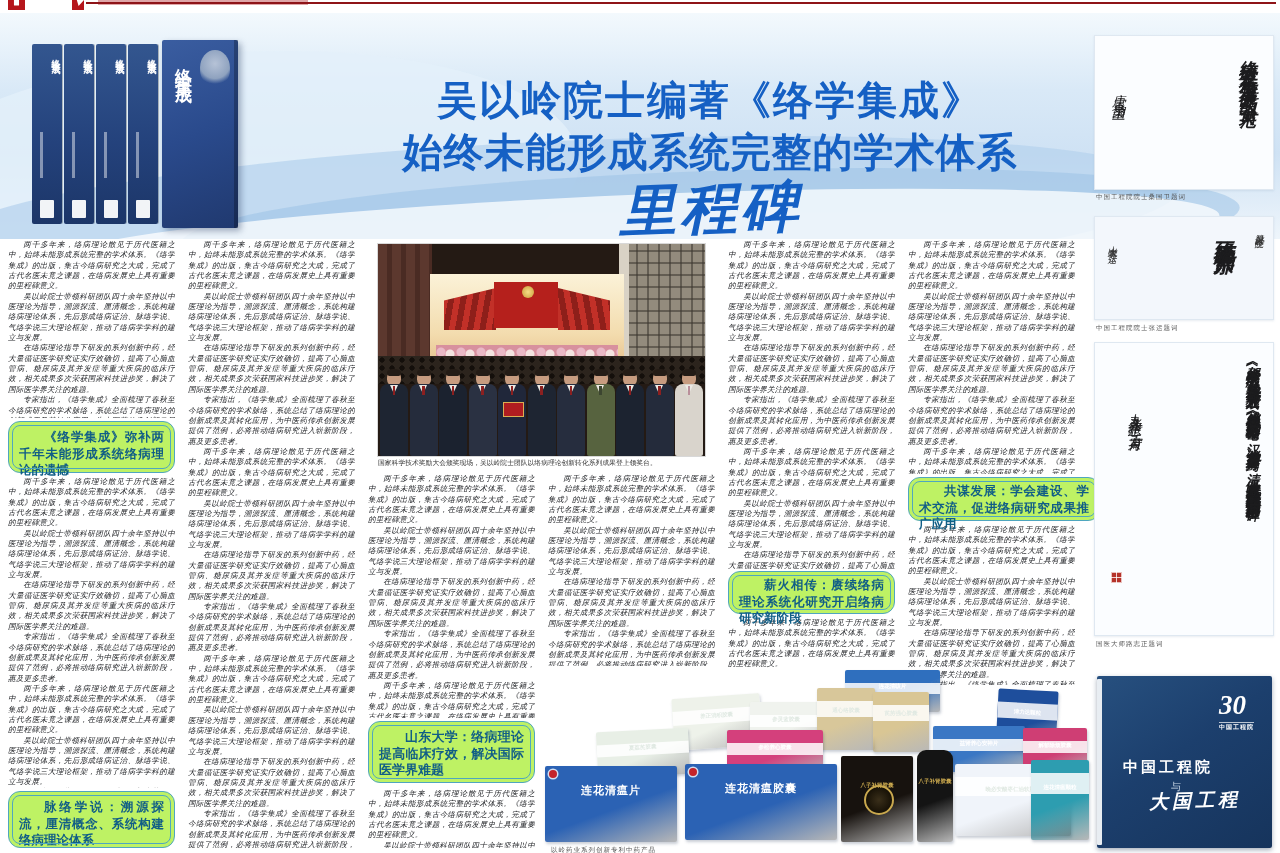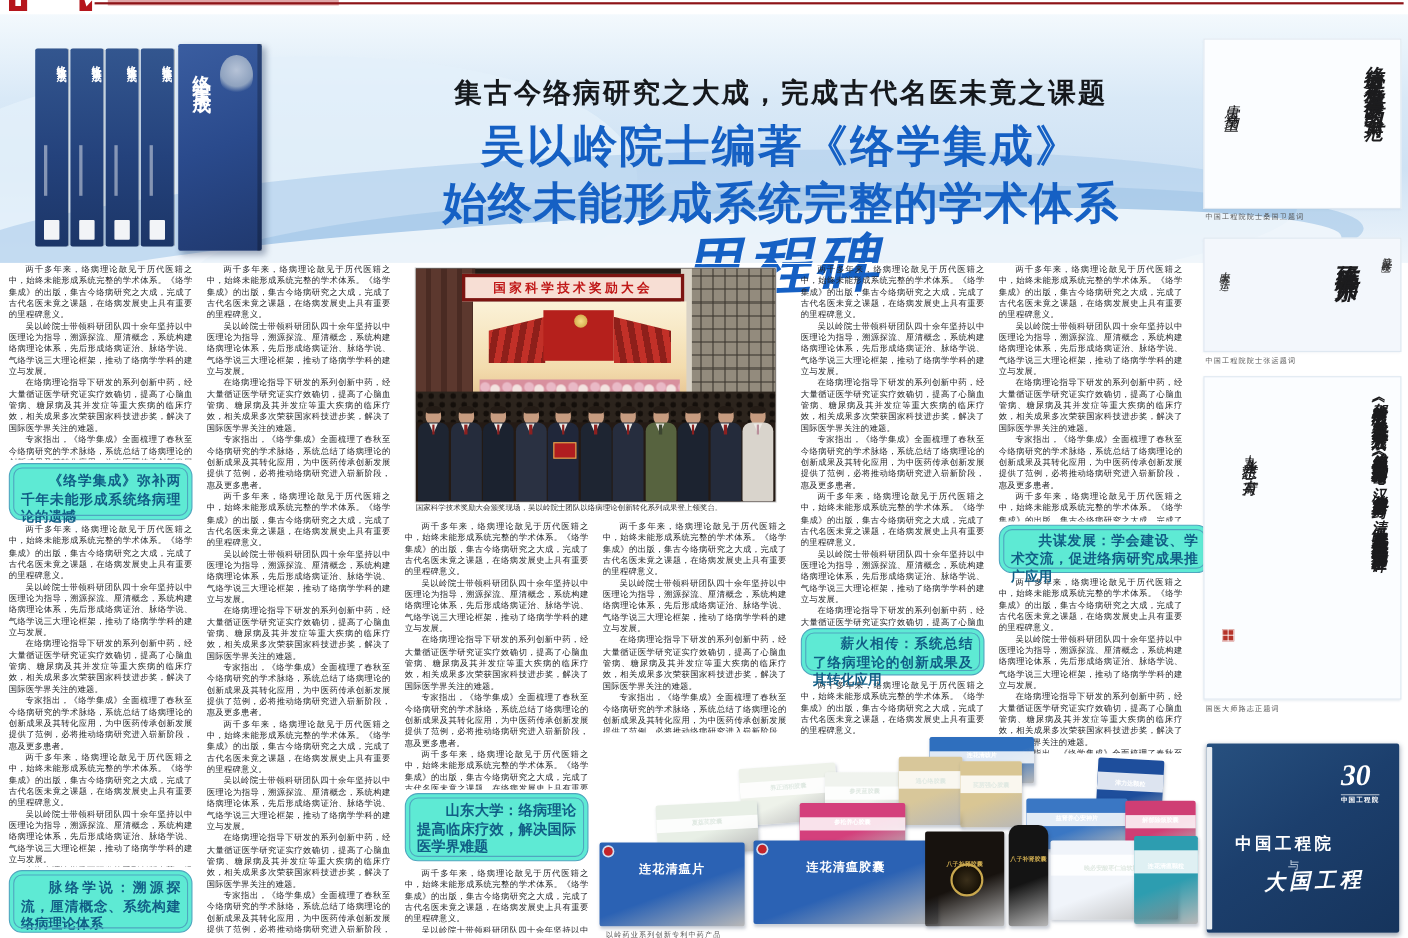--- a/index.html
+++ b/index.html
@@ -44,35 +44,35 @@
   .headline{position:absolute;left:330px;top:68px;width:760px;text-align:center;}
   .kicker{font-size:25px;font-weight:bold;color:#15181c;letter-spacing:2px;}
   .t1{margin-top:9px;font-size:40px;font-weight:bold;color:#1560c4;letter-spacing:2px;line-height:46px;}
   .t2{margin-top:2px;font-size:40px;font-weight:bold;color:#1560c4;letter-spacing:1px;line-height:54px;}
   .t2 .calli{font-family:"Liberation Serif",serif;font-style:italic;font-size:57px;letter-spacing:4px;
         display:inline-block;transform:rotate(-2deg) translateY(3px);}
   .byline{margin-top:8px;font-size:9px;color:#5a6570;letter-spacing:3px;}
 
   
   .colseg{position:absolute;overflow:hidden;text-align:justify;color:#24262a;
-          font-family:"Liberation Serif",serif;font-size:7.6px;line-height:10.35px;letter-spacing:.2px;}
+          font-family:"Liberation Serif",serif;font-size:7.6px;line-height:10.35px;letter-spacing:.2px;font-style:italic;}
   .colseg p{margin:0;text-indent:2em;}
   .c1a{left:8px;  top:240px;width:167px;height:178px;}
   .c1b{left:8px;  top:477px;width:167px;height:311px;}
   .c2a{left:188px;top:240px;width:167px;height:608px;}
   .c3a{left:368px;top:474px;width:167px;height:244px;}
   .c3b{left:368px;top:789px;width:167px;height:59px;}
   .c4a{left:548px;top:474px;width:167px;height:192px;}
   .c5a{left:728px;top:240px;width:167px;height:329px;}
   .c5b{left:728px;top:618px;width:167px;height:50px;}
   .c6a{left:908px;top:240px;width:167px;height:234px;}
   .c6b{left:908px;top:525px;width:167px;height:160px;}
 
   
-  .shbox{position:absolute;background:#5eead4;border:1.5px solid #4fa6bf;border-radius:12px;
+  .shbox{position:absolute;background:#bef264;border:1.5px solid #4fa6bf;border-radius:12px;
          outline:1px solid #4fa6bf;outline-offset:-5px;
          padding:7px 10px 5px;box-sizing:border-box;
          color:#115e86;font-weight:bold;font-size:12.5px;line-height:16.5px;
          text-align:justify;text-indent:2em;font-family:"Liberation Sans",sans-serif;}
   .s1{left:8px;  top:421px;width:167px;height:52px;}
   .s2{left:8px;  top:791px;width:167px;height:57px;}
   .s3{left:368px;top:721px;width:167px;height:62px;font-size:13px;}
   .s4{left:728px;top:571px;width:167px;height:43px;padding-top:5px;}
   .s5{left:908px;top:477px;width:192px;height:44px;padding-top:5px;}
 
@@ -204,21 +204,20 @@
         <div class="pub"></div>
       </div>
       <div class="spine" style="left: 96px;">
         <span class="vtxt">络学集成</span>
         <div class="sub"></div>
         <div class="pub"></div>
       </div>
     </div>
 
   <div class="headline">
-    <div class="kicker">集古今络病研究之大成，完成古代名医未竟之课题</div>
     <div class="t1">吴以岭院士编著《络学集成》</div>
     <div class="t2"><span>始终未能形成系统完整的学术体系</span><span class="calli">里程碑</span></div>
   </div>
 
   <div class="white-sep"></div>
 
   <div class="colseg c1a">
       <p>两千多年来，络病理论散见于历代医籍之中，始终未能形成系统完整的学术体系。《络学集成》的出版，集古今络病研究之大成，完成了古代名医未竟之课题，在络病发展史上具有重要的里程碑意义。</p>
       <p>吴以岭院士带领科研团队四十余年坚持以中医理论为指导，溯源探流、厘清概念，系统构建络病理论体系，先后形成络病证治、脉络学说、气络学说三大理论框架，推动了络病学学科的建立与发展。</p>
       <p>在络病理论指导下研发的系列创新中药，经大量循证医学研究证实疗效确切，提高了心脑血管病、糖尿病及其并发症等重大疾病的临床疗效，相关成果多次荣获国家科技进步奖，解决了国际医学界关注的难题。</p>
@@ -286,37 +285,34 @@
   <div class="colseg c6b">
       <p>两千多年来，络病理论散见于历代医籍之中，始终未能形成系统完整的学术体系。《络学集成》的出版，集古今络病研究之大成，完成了古代名医未竟之课题，在络病发展史上具有重要的里程碑意义。</p>
       <p>吴以岭院士带领科研团队四十余年坚持以中医理论为指导，溯源探流、厘清概念，系统构建络病理论体系，先后形成络病证治、脉络学说、气络学说三大理论框架，推动了络病学学科的建立与发展。</p>
       <p>在络病理论指导下研发的系列创新中药，经大量循证医学研究证实疗效确切，提高了心脑血管病、糖尿病及其并发症等重大疾病的临床疗效，相关成果多次荣获国家科技进步奖，解决了国际医学界关注的难题。</p>
       <p>专家指出，《络学集成》全面梳理了春秋至今络病研究的学术脉络，系统总结了络病理论的创新成果及其转化应用，为中医药传承创新发展提供了范例，必将推动络病研究进入崭新阶段，惠及更多患者。</p>
     </div>
 
   <div class="shbox s1">《络学集成》弥补两千年未能形成系统络病理论的遗憾</div>
   <div class="shbox s2">脉络学说：溯源探流，厘清概念、系统构建络病理论体系</div>
   <div class="shbox s3">山东大学：络病理论提高临床疗效，解决国际医学界难题</div>
-  <div class="shbox s4">薪火相传：系统总结了络病理论的创新成果及其转化应用</div>
+  <div class="shbox s4">薪火相传：赓续络病理论系统化研究开启络病研究新阶段</div>
   <div class="shbox s5">共谋发展：学会建设、学术交流，促进络病研究成果推广应用</div>
 
   <div class="photo">
     <div class="ph-pillar"></div>
     <div class="ph-wall"></div>
     <div class="ph-wcol"></div>
     <div class="ph-stage">
       <div class="ph-fan l"></div>
       <div class="ph-fan r"></div>
       <div class="ph-back"></div>
       <div class="ph-emblem"></div>
       <div class="ph-flowers"></div>
     </div>
-    <div class="ph-banner">
-      <span>国家科学技术奖励大会</span>
-    </div>
     <div class="ph-aud"></div>
     <div class="ph-people" id="people">
         <div class="fig" style="--suit: #1e2532;">
           <div class="head"></div>
           <div class="body"></div>
         </div>
         <div class="fig" style="--suit: #252c3c;">
           <div class="head"></div>
           <div class="body"></div>
         </div>
@@ -428,21 +424,21 @@
         <div class="band"></div>
       </div>
       <div class="product" style="left: 52px; top: 62px; width: 92px; height: 46px; z-index: 2; background: linear-gradient(160deg, rgb(232, 239, 230), rgb(232, 239, 230) 55%, rgba(0, 0, 0, 0.28)); transform: rotate(-3deg);">
         <div class="lbl" style="color:#2e6b3f;font-size:5.5px;">夏荔芪胶囊</div>
         <div class="band"></div>
       </div>
       <div class="product frontbig" style="left: 0px; top: 98px; width: 132px; height: 76px; z-index: 5; background: linear-gradient(160deg, rgb(43, 98, 180), rgb(43, 98, 180) 55%, rgba(0, 0, 0, 0.28));">
         <div class="brand"></div>
         <div class="lbl" style="color:#fff;font-size:11px;">连花清瘟片</div>
       </div>
-      <div class="product frontbig" style="left: 140px; top: 96px; width: 152px; height: 76px; z-index: 5; background: linear-gradient(160deg, rgb(43, 98, 180), rgb(43, 98, 180) 55%, rgba(0, 0, 0, 0.28)); padding-left: 16px;">
+      <div class="product frontbig" style="left: 140px; top: 96px; width: 152px; height: 76px; z-index: 5; background: linear-gradient(160deg, rgb(43, 98, 180), rgb(43, 98, 180) 55%, rgba(0, 0, 0, 0.28));">
         <div class="brand"></div>
         <div class="lbl" style="color:#fff;font-size:11px;">连花清瘟胶囊</div>
       </div>
       <div class="product" style="left: 296px; top: 88px; width: 72px; height: 86px; z-index: 5; background: linear-gradient(160deg, rgb(23, 18, 14), rgb(23, 18, 14) 55%, rgba(0, 0, 0, 0.28));">
         <div class="goldring"></div>
         <div class="lbl" style="color:#caa84e;font-size:5.5px;">八子补肾胶囊</div>
       </div>
       <div class="product" style="left: 372px; top: 82px; width: 36px; height: 92px; z-index: 5; background: linear-gradient(160deg, rgb(20, 20, 20), rgb(20, 20, 20) 55%, rgba(0, 0, 0, 0.28)); border-radius: 9px 9px 3px 3px;">
         <div class="lbl" style="color:#caa84e;font-size:5.5px;">八子补肾胶囊</div>
       </div>

